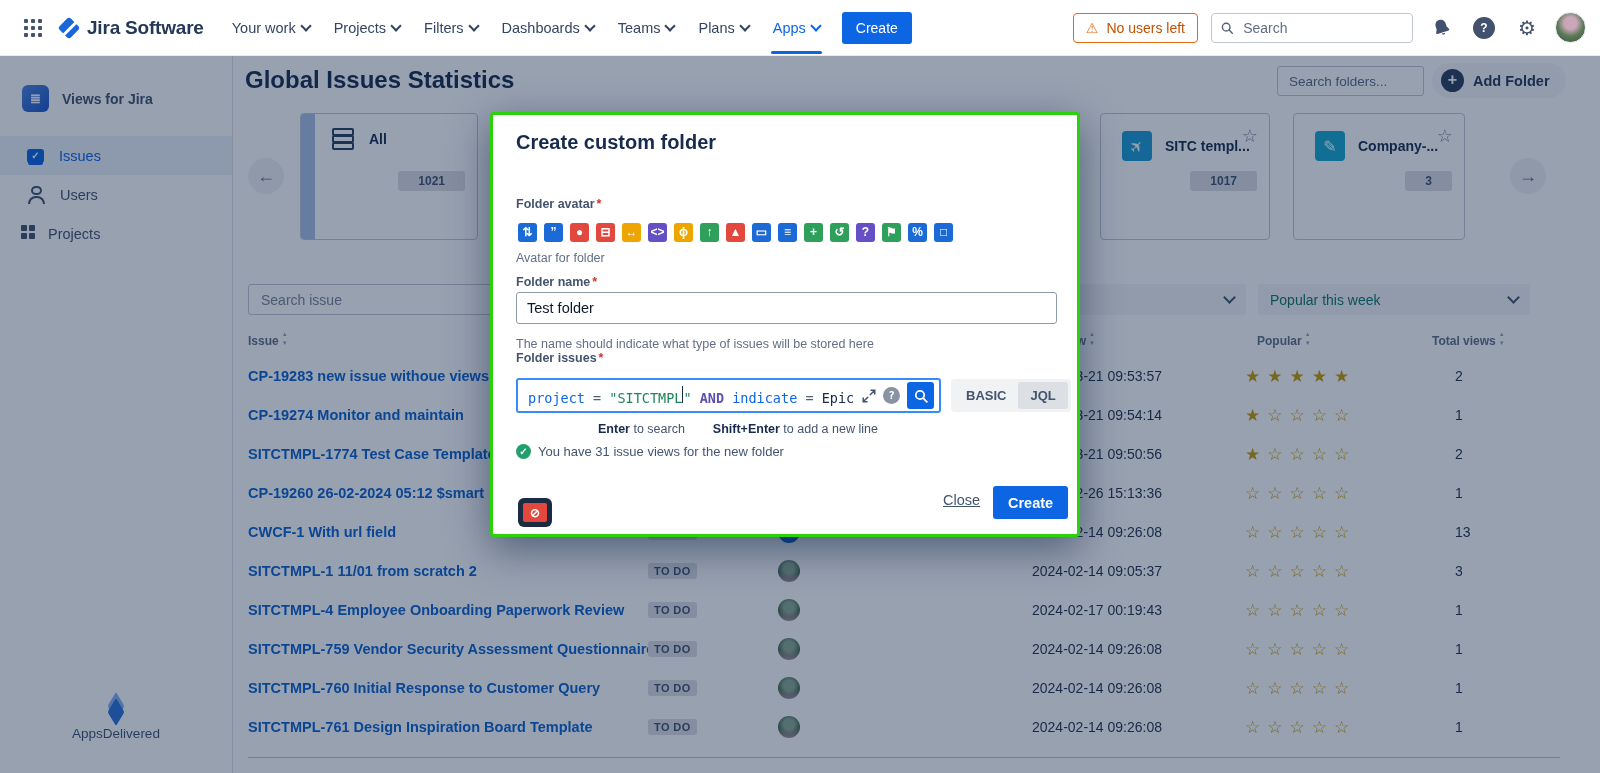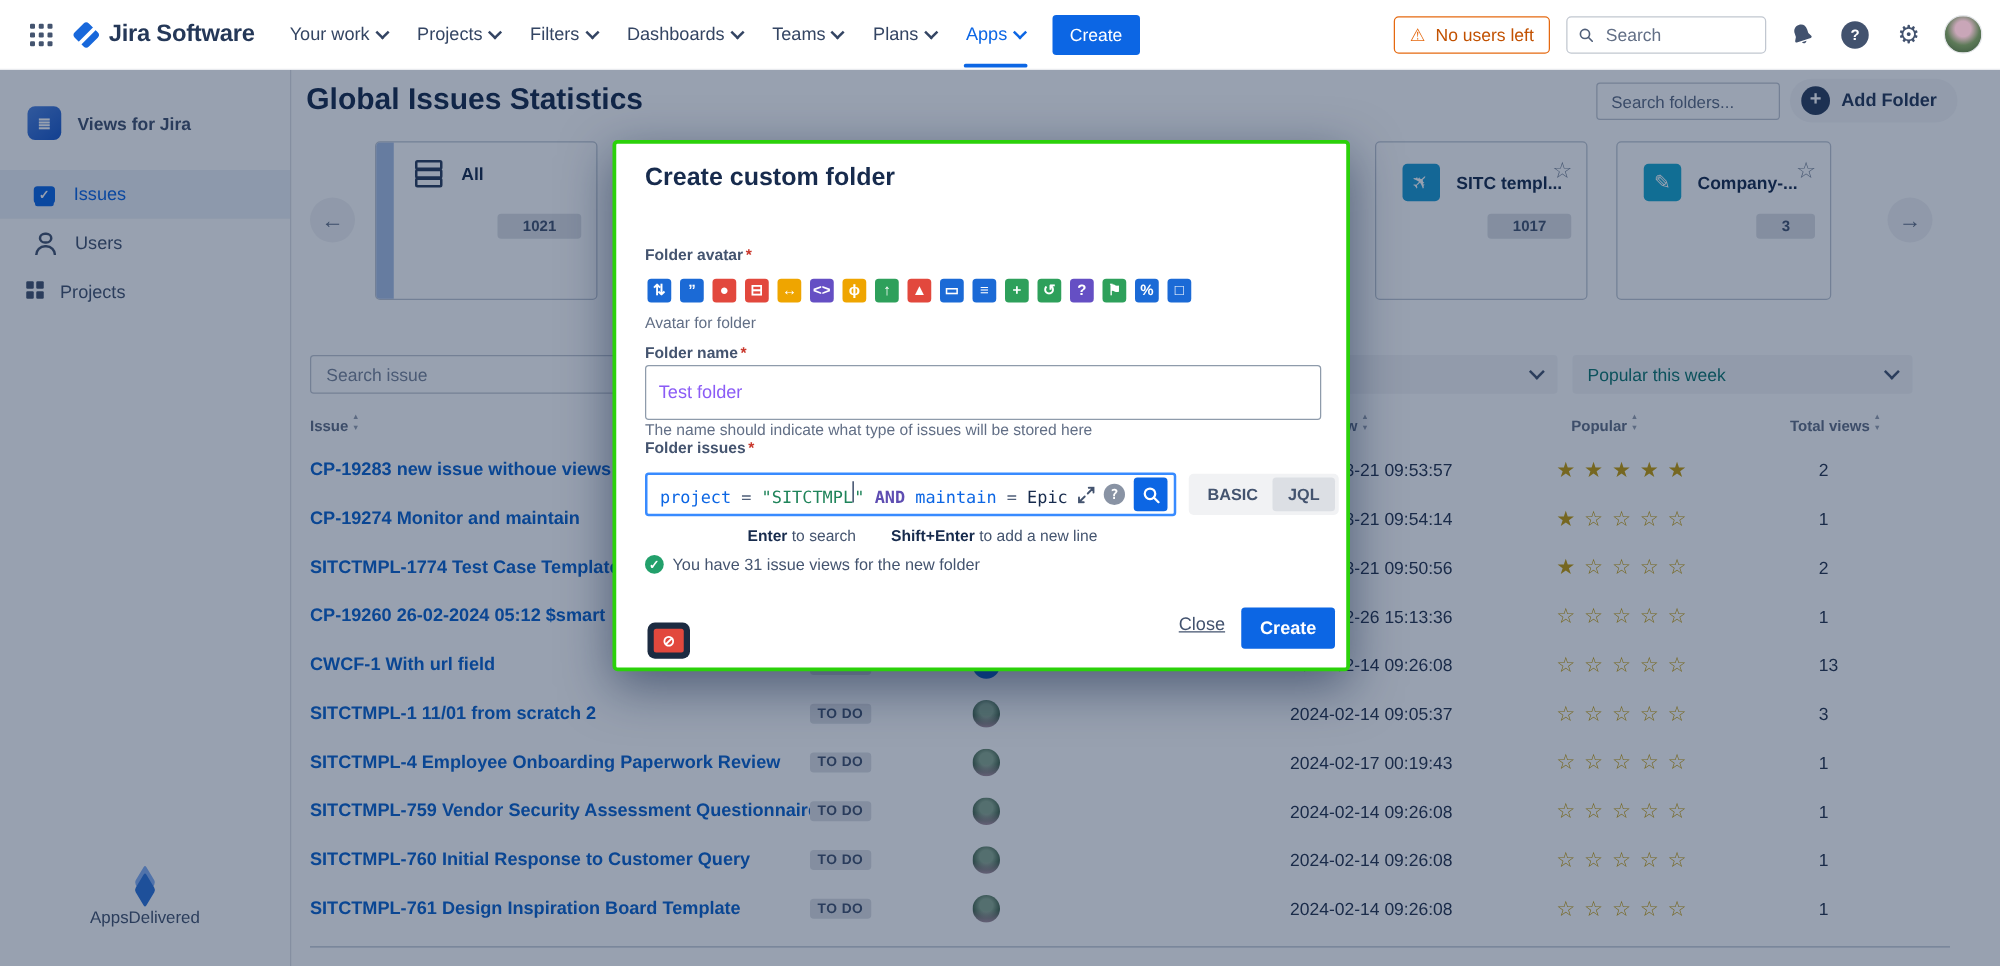--- a/index.html
+++ b/index.html
@@ -17,21 +17,21 @@
   .logo-text{font-size:19px;font-weight:700;color:#253858;letter-spacing:-.2px;}
   .nav-items{display:flex;align-items:flex-end;height:56px;margin-left:16px;}
   .nav-item{display:flex;align-items:center;gap:6px;height:56px;padding:0 12px;font-size:14.5px;color:#344563;cursor:pointer;position:relative;}
   .nav-item .chev{width:6px;height:6px;border-right:2px solid currentColor;border-bottom:2px solid currentColor;transform:rotate(45deg);margin-top:-4px;}
   .nav-item.active{color:#0C66E4;}
   .nav-item.active::after{content:"";position:absolute;left:10px;right:10px;bottom:2px;height:3px;border-radius:2px;background:#0C66E4;}
   .create-btn{margin-left:10px;height:32px;padding:0 14px;background:#0C66E4;color:#fff;font-size:14px;font-weight:500;border:none;border-radius:3px;cursor:pointer;font-family:inherit;}
   .topbar-right{margin-left:auto;display:flex;align-items:center;gap:13px;margin-right:14px;}
   .warn-btn{display:flex;align-items:center;gap:8px;height:30px;padding:0 12px;border:1px solid #E56910;border-radius:4px;color:#C25100;font-size:14px;background:#fff;cursor:pointer;font-family:inherit;}
   .warn-ic{color:#E56910;font-size:14px;line-height:1;}
-  .search-box{display:flex;align-items:center;gap:8px;width:160px;height:30px;border:1px solid #C1C7D0;border-radius:4px;padding:0 9px;box-sizing:border-box;}
+  .search-box{display:flex;align-items:center;gap:8px;width:202px;height:30px;border:1px solid #C1C7D0;border-radius:4px;padding:0 9px;box-sizing:border-box;}
   .search-box input{border:none;outline:none;width:100%;font-size:14px;color:#344563;font-family:inherit;}
   .search-box input::placeholder{color:#626F86;}
   .tb-ic{width:30px;height:30px;display:flex;align-items:center;justify-content:center;cursor:pointer;}
   .bell svg{transform:rotate(-18deg);}
   .help-ic{width:22px;height:22px;border-radius:50%;background:#42526E;color:#fff;font-weight:700;font-size:12px;display:flex;align-items:center;justify-content:center;}
   .help-ic::after{content:"?";}
   .gear-ic{font-size:20px;color:#42526E;line-height:1;}
   .gear-ic::after{content:"⚙";}
   .tb-avatar{width:29px;height:29px;border-radius:50%;background:radial-gradient(circle at 50% 35%,#c9a6b8 0 26%,#5d7a58 55%,#37523c);border:1px solid #E4E6EA;}
 
@@ -118,21 +118,21 @@
 
   
   .modal{position:absolute;left:490px;top:112px;width:590px;height:425px;background:#fff;border:3px solid #2BD10A;border-radius:4px;box-sizing:border-box;z-index:30;box-shadow:0 12px 40px rgba(9,30,66,.5);}
   .m-title{position:absolute;left:23px;top:16px;font-size:20px;font-weight:600;color:#172B4D;}
   .m-label{position:absolute;left:23px;font-size:12.5px;font-weight:600;color:#44546F;}
   .req{color:#C9372C;margin-left:2px;}
   .av-row{position:absolute;left:25px;top:104px;display:flex;gap:7px;align-items:center;height:26px;}
   .av-ic{width:19px;height:19px;border-radius:3px;color:#fff;font-size:12px;font-weight:700;display:flex;align-items:center;justify-content:center;line-height:1;cursor:pointer;flex:0 0 auto;}
   .av-ic.sel{box-shadow:0 0 0 5px #1C2B41;border-radius:2px;margin:0 5px;}
   .m-help{position:absolute;left:23px;font-size:12.5px;color:#626F86;}
-  .m-input{position:absolute;left:23px;top:177px;width:541px;height:44px;border:1px solid #8E9BAB;border-radius:3px;box-sizing:border-box;padding:0 10px;font-size:14.5px;color:#8b5cf6;font-family:inherit;outline:none;}
+  .m-input{position:absolute;left:23px;top:177px;width:541px;height:32px;border:1px solid #8E9BAB;border-radius:3px;box-sizing:border-box;padding:0 10px;font-size:14.5px;color:#0f172a;font-family:inherit;outline:none;}
   .jql{position:absolute;left:23px;top:263px;width:425px;height:35px;border:2px solid #388BFF;border-radius:3px;box-sizing:border-box;display:flex;align-items:center;padding:0 5px 0 10px;font-family:"DejaVu Sans Mono",monospace;font-size:13.5px;color:#172B4D;cursor:text;}
   .tk{white-space:pre;}
   .tk-field{color:#0C66E4;}
   .tk-op{color:#505F79;}
   .tk-string{color:#1F845A;}
   .tk-keyword{color:#5E4DB2;font-weight:700;}
   .tk-value{color:#172B4D;}
   .tk-cursor{width:1px;height:17px;background:#172B4D;display:inline-block;}
   .jql-icons{margin-left:auto;display:flex;align-items:center;gap:7px;}
   .q-ic{width:17px;height:17px;border-radius:50%;background:#8993A4;color:#fff;font-size:11px;font-weight:700;display:flex;align-items:center;justify-content:center;cursor:pointer;}
@@ -483,21 +483,21 @@
     <div class="m-label" style="top:160px">
       <span>Folder name</span><span class="req">*</span>
     </div>
     <input class="m-input" value="Test folder" style="">
     <div class="m-help" style="top:222px">The name should indicate what type of issues will be stored here</div>
 
     <div class="m-label" style="top:236px">
       <span>Folder issues</span><span class="req">*</span>
     </div>
     <div class="jql">
-      <span id="jql-tokens"><span class="tk tk-field">project </span><span class="tk tk-op">= </span><span class="tk tk-string">"SITCTMPL</span><span class="tk tk-cursor"></span><span class="tk tk-string">" </span><span class="tk tk-keyword">AND </span><span class="tk tk-field">maintain </span><span class="tk tk-op">= </span><span class="tk tk-value">Epic</span></span>
+      <span id="jql-tokens"><span class="tk tk-field">project </span><span class="tk tk-op">= </span><span class="tk tk-string">"SITCTMPL</span><span class="tk tk-cursor"></span><span class="tk tk-string">" </span><span class="tk tk-keyword">AND </span><span class="tk tk-field">indicate </span><span class="tk tk-op">= </span><span class="tk tk-value">Epic</span></span>
       <span class="jql-icons">
         <svg width="14" height="14" viewBox="0 0 14 14">
             <path d="M9 1.2h3.8V5M12.8 1.2L8.2 5.8M5 12.8H1.2V9M1.2 12.8L5.8 8.2" fill="none" stroke="#44546F" stroke-width="1.5" stroke-linecap="round"></path>
           </svg>
         <span class="q-ic"></span>
         <button class="jql-search">
           <svg width="14" height="14" viewBox="0 0 14 14">
               <circle cx="6" cy="6" r="4.2" fill="none" stroke="#fff" stroke-width="1.8"></circle>
               <line x1="9.2" y1="9.2" x2="12.8" y2="12.8" stroke="#fff" stroke-width="1.8" stroke-linecap="round"></line>
             </svg>

